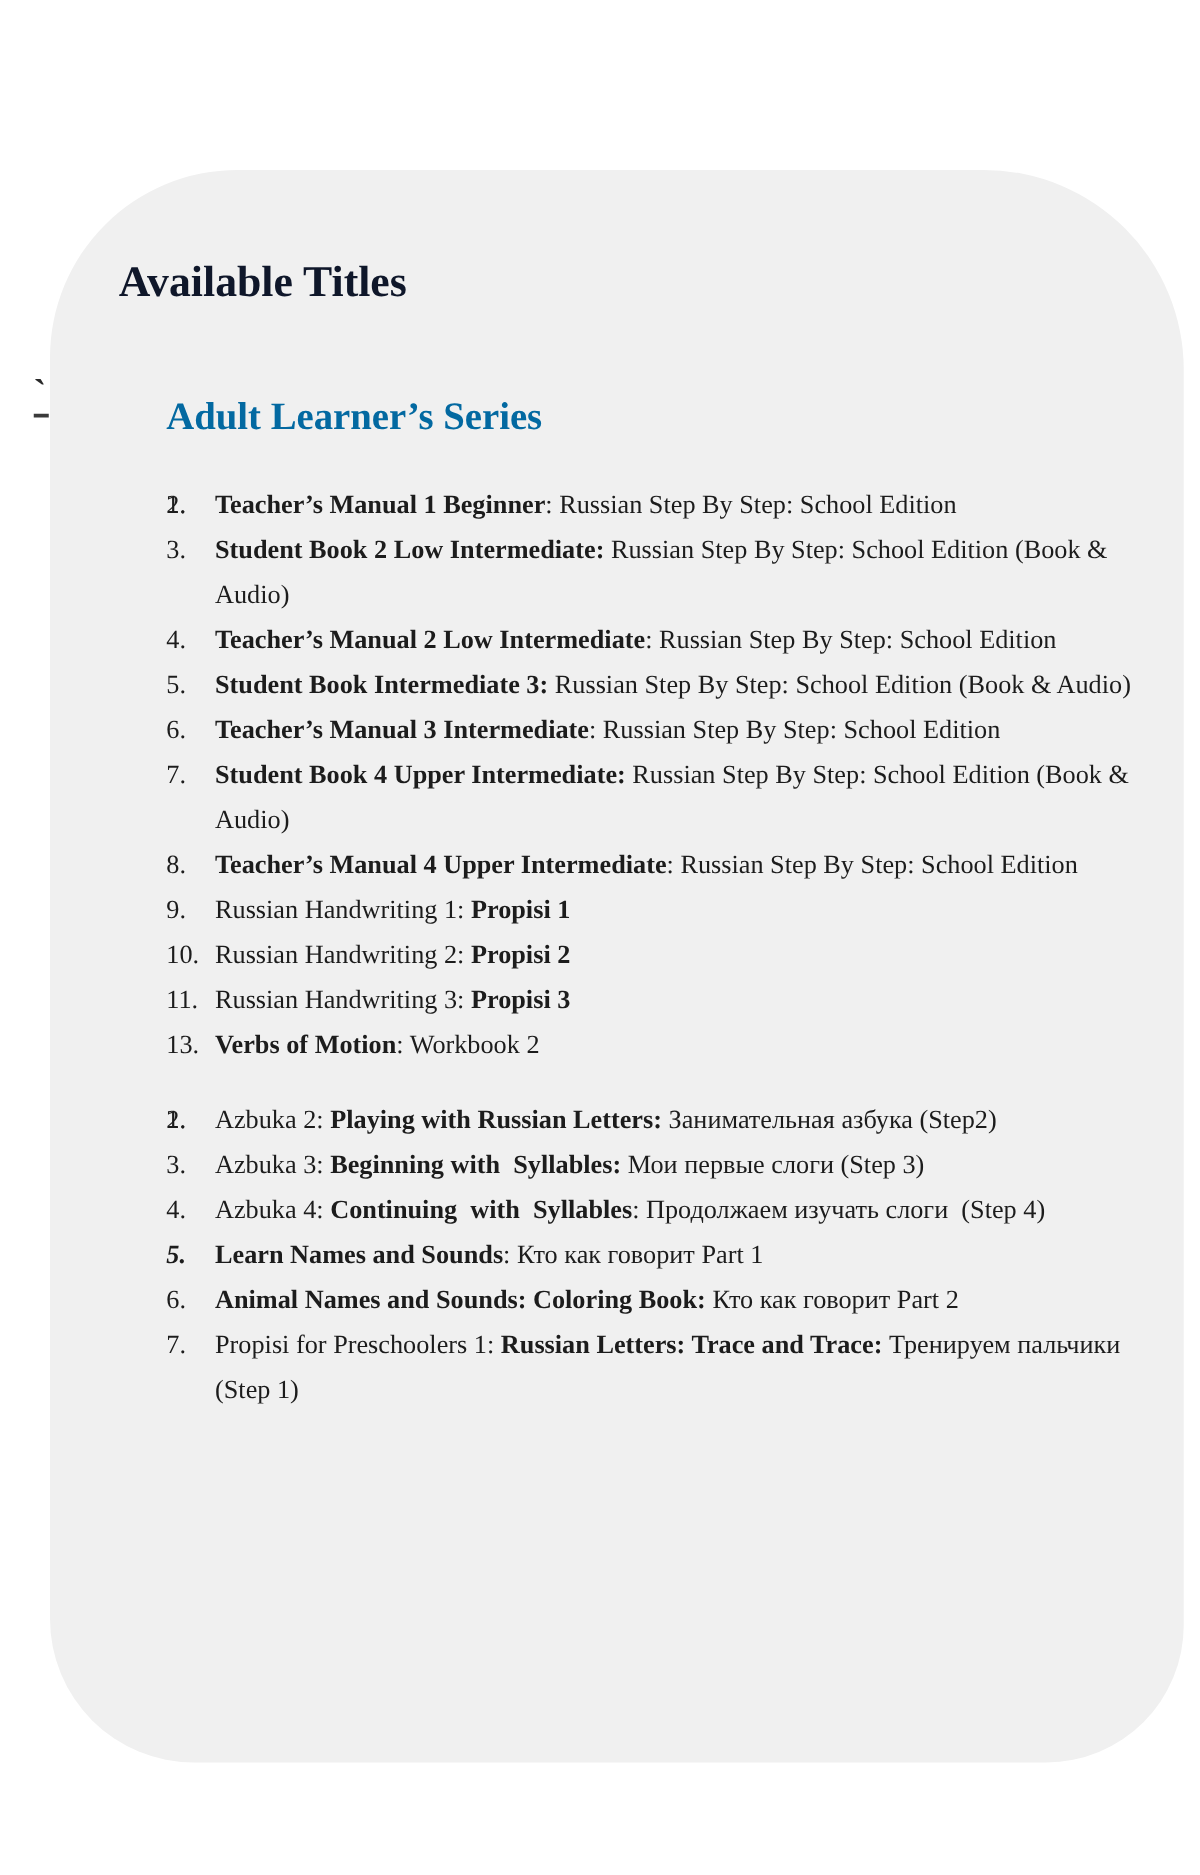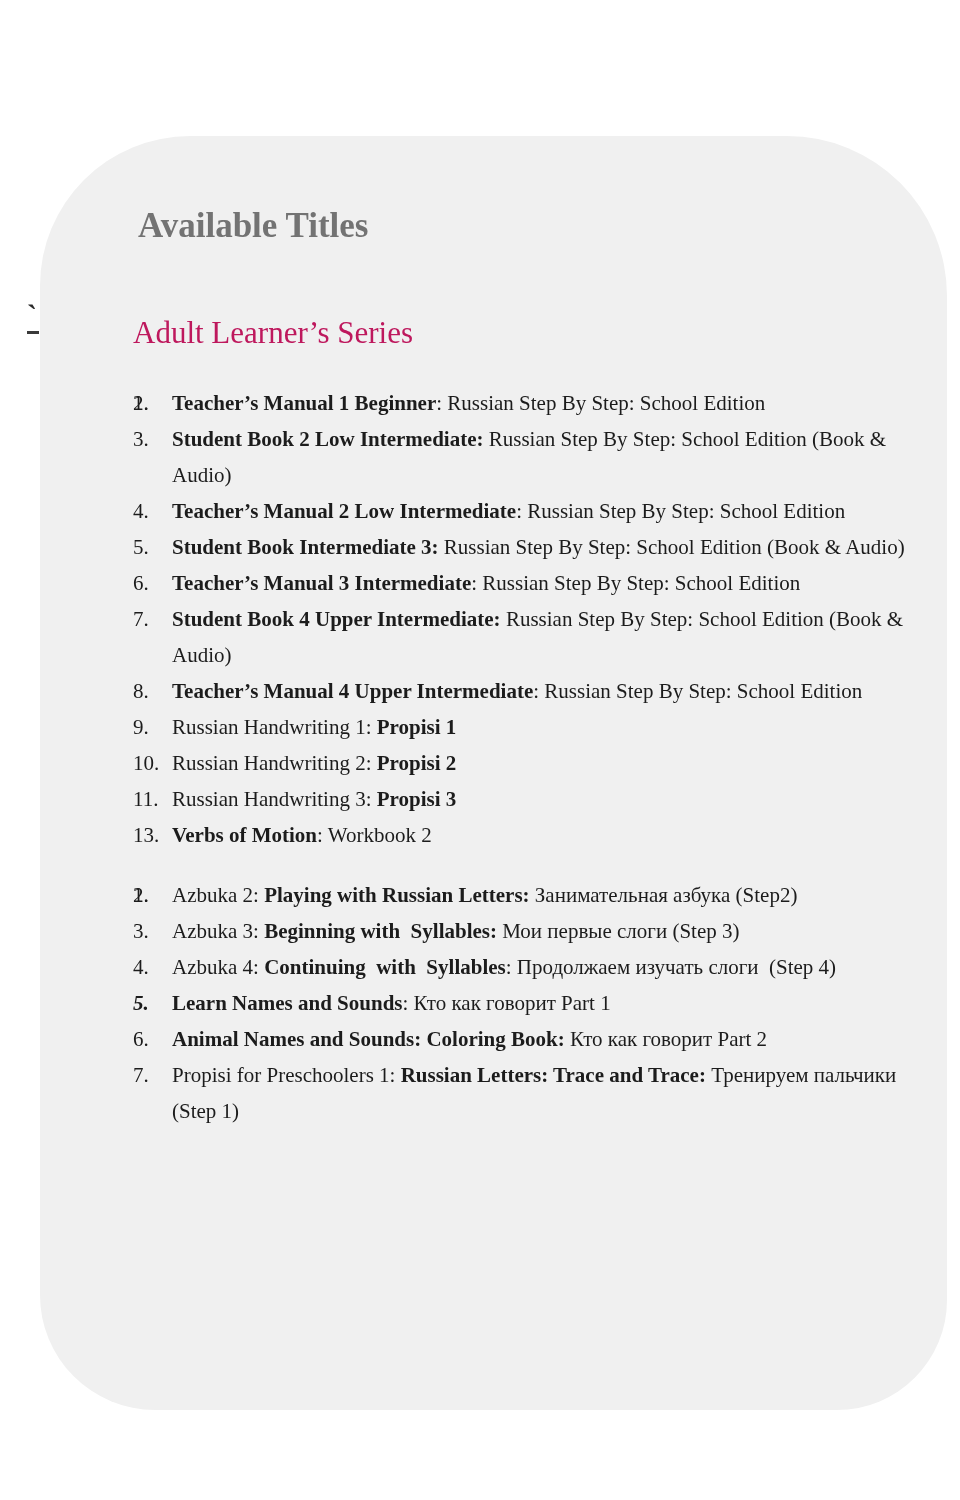--- a/index.html
+++ b/index.html
@@ -41,32 +41,32 @@
     position: absolute;
     left: 40px;
     top: 136px;
     width: 907px;
     height: 1274px;
     background: #f0f0f0;
     border-radius: 150px 160px 110px 115px;
     overflow: hidden;
   }
   h1.doc-title {
-    margin: 69px 0 0 98px;
+    margin: 69px 0 0 55px;
     font-size: 35px;
     line-height: 42px;
     font-weight: bold;
-    color: #737373;
+    color: #0f172a;
   }
   h2.section-heading {
     margin: 66px 0 0 93px;
     font-size: 31px;
     line-height: 40px;
-    font-weight: normal;
-    color: #be185d;
+    font-weight: bold;
+    color: #0369a1;
   }
   h2.section-heading.children {
     margin-top: 36px;
   }
   ol.book-list {
     list-style: none;
     margin: 32px 0 0 93px;
     padding: 0;
     font-size: 21px;
     line-height: 36px;

